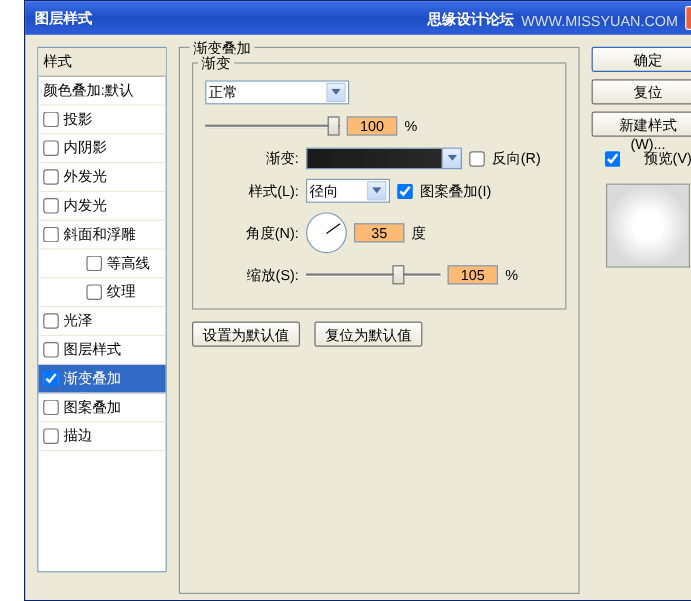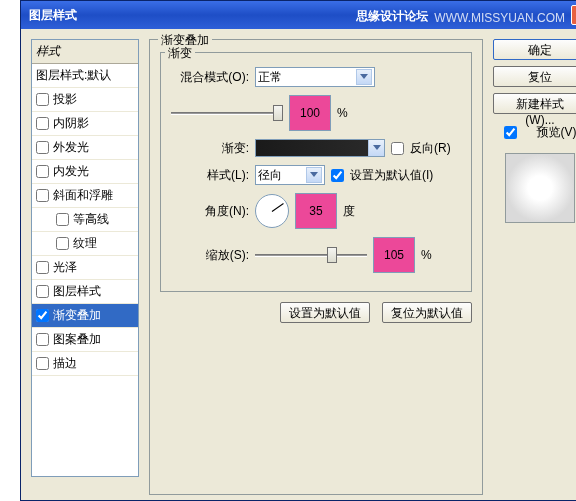--- a/index.html
+++ b/index.html
@@ -6,37 +6,37 @@
 body { background: #fff; }
 .window { width: 576px; height: 501px; background: #ece9d8; border: 1px solid #0a246a; margin-left: 20px; }
 .titlebar { height: 28px; background: linear-gradient(#3a6ee7, #1e4ec6 50%, #2e5fd8); color: #fff; display: flex; align-items: center; padding: 0 4px 0 8px; justify-content: space-between; }
 .titlebar .left { display: flex; align-items: center; gap: 6px; font-weight: bold; }
 .titlebar .right { display: flex; align-items: flex-end; gap: 6px; font-size: 11px; }
 .closebtn { width: 20px; height: 20px; background: #e86040; border: 1px solid #fff; color: #fff; display: flex; align-items: center; justify-content: center; font-weight: bold; border-radius: 2px; cursor: pointer; }
 .body { display: flex; padding: 10px 8px 8px 10px; gap: 10px; height: calc(100% - 28px); }
 .left-col { width: 108px; display: flex; flex-direction: column; gap: 8px; }
 .stylelist { border: 1px solid #7f9db9; background: #fff; height: 438px; }
 .stylerow { padding: 3px 4px; display: flex; align-items: center; gap: 4px; border-bottom: 1px solid #ece9d8; cursor: pointer; }
-.stylerow.header { background: #ece9d8; font-weight: normal; border-bottom: 1px solid #aca899; font-style: italic; }
+.stylerow.header { background: #ece9d8; font-weight: normal; border-bottom: 1px solid #aca899; }
 .stylerow.sel { background: #316ac5; color: #fff; }
 .stylerow input[type=checkbox] { width: 13px; height: 13px; }
-.stylerow.indent { padding-left: 24px; }
+.stylerow.indent { padding-left: 40px; }
 .mid-col { flex: 1; }
 .main-fieldset { border: 1px solid #919b9c; height: 456px; padding: 12px 10px 10px; position: relative; }
 .main-fieldset .legend { position: absolute; top: -8px; left: 8px; background: #ece9d8; padding: 0 3px; }
 .inner-fieldset { border: 1px solid #919b9c; padding: 14px 10px 10px; position: relative; }
 .inner-fieldset .legend { position: absolute; top: -8px; left: 4px; background: #ece9d8; padding: 0 3px; }
 .row { display: flex; align-items: center; margin-bottom: 8px; gap: 6px; }
 .lbl { width: 78px; text-align: right; }
 .combo { border: 1px solid #7f9db9; background: #fff; height: 20px; padding: 0 2px; display: flex; align-items: center; justify-content: space-between; }
 .combo .arrow { width: 16px; height: 16px; background: linear-gradient(#e8f0fb,#c4d8f6); border: 1px solid #b0c8e8; display:flex; align-items:center; justify-content:center; }
 .slider { position: relative; height: 20px; display:flex; align-items:center; }
 .track { height: 3px; background: #999; border-top: 1px solid #777; border-bottom: 1px solid #fff; width: 100%; }
 .thumb { position: absolute; top: 2px; width: 10px; height: 16px; background: linear-gradient(#f5f5f2,#dcdccf); border: 1px solid #707070; }
-.numbox { width: 42px; height: 36px; border: 1px solid #7f9db9; background: #ec4899; text-align: center; }
+.numbox { width: 42px; height: 16px; border: 1px solid #7f9db9; background: #fdba74; text-align: center; }
 .gradbar { width: 130px; height: 18px; border: 1px solid #7f9db9; background: linear-gradient(90deg, #1a1a1a, #2b2b2b); display:flex; justify-content:flex-end; }
 .gradbar .arrow { width: 16px; background: linear-gradient(#e8f0fb,#c4d8f6); border-left:1px solid #b0c8e8; display:flex;align-items:center;justify-content:center; }
 .anglewidget { width: 34px; height: 34px; border: 1px solid #7f9db9; border-radius: 50%; background: #fff; position: relative; }
 .anglewidget .needle { position: absolute; width: 14px; height: 1px; background: #000; top: 16px; left: 16px; transform-origin: left center; transform: rotate(-35deg); }
 .btn { border: 1px solid #707070; background: linear-gradient(#fdfdfd,#ece9d8); padding: 2px 8px; height: 21px; cursor: pointer; border-radius: 2px; }
 .right-col { width: 94px; display: flex; flex-direction: column; gap: 6px; }
 .right-col .btn { width: 100%; text-align: center; }
 .preview-chk { display: flex; align-items: center; gap: 20px; justify-content: center; margin-top: 4px; }
 .preview-box { width: 70px; height: 70px; border: 1px solid #919b9c; background: radial-gradient(circle, #fff 25%, #dadada 70%); margin: 6px auto 0; }
 .chk { width: 13px; height: 13px; }
@@ -62,21 +62,21 @@
   </div>
 
   <div class="body">
 
     <div class="left-col">
       <div class="stylelist">
         <div class="stylerow header">
             <span>样式</span>
           </div>
         <div class="stylerow">
-            <span>图层样式:默认</span>
+            <span>颜色叠加:默认</span>
           </div>
         <div class="stylerow">
             <input type="checkbox" class="chk" style="">
             <span>投影</span>
           </div>
         <div class="stylerow">
             <input type="checkbox" class="chk" style="">
             <span>内阴影</span>
           </div>
         <div class="stylerow">
@@ -122,21 +122,20 @@
       </div>
     </div>
 
     <div class="mid-col">
       <div class="main-fieldset">
         <span class="legend">渐变叠加</span>
         <div class="inner-fieldset">
           <span class="legend">渐变</span>
 
           <div class="row">
-            <span class="lbl"><span>混合模式(O):</span></span>
             <div class="combo" style="width:120px">
               <span>正常</span>
               <div class="arrow">
                   <svg width="8" height="6">
                     <path d="M0 0L4 5L8 0" fill="#4a6a9f"></path>
                   </svg>
                 </div>
             </div>
           </div>
 
@@ -166,21 +165,21 @@
             <span class="lbl"><span>样式(L):</span></span>
             <div class="combo" style="width:70px">
               <span>径向</span>
               <div class="arrow">
                   <svg width="8" height="6">
                     <path d="M0 0L4 5L8 0" fill="#4a6a9f"></path>
                   </svg>
                 </div>
             </div>
             <input type="checkbox" class="chk" checked="" style="">
-            <span>设置为默认值(I)</span>
+            <span>图案叠加(I)</span>
           </div>
 
           <div class="row">
             <span class="lbl"><span>角度(N):</span></span>
             <div class="anglewidget">
                 <div class="needle"></div>
               </div>
             <input class="numbox" value="35" style="">
             <span>度</span>
           </div>
@@ -189,21 +188,21 @@
             <span class="lbl"><span>缩放(S):</span></span>
             <div class="slider" style="width:112px">
               <div class="track"></div>
                 <div class="thumb" style="left:72px"></div>
             </div>
             <input class="numbox" value="105" style="">
             <span>%</span>
           </div>
         </div>
 
-        <div class="row" style="justify-content:flex-end; margin-top:10px; gap:12px">
+        <div class="row" style="justify-content:flex-start; margin-top:10px; gap:12px">
           <button class="btn">设置为默认值</button>
           <button class="btn">复位为默认值</button>
         </div>
       </div>
     </div>
 
     <div class="right-col">
       <button class="btn" style="border:1px solid #3169c6">确定</button>
       <button class="btn">复位</button>
       <button class="btn">新建样式(W)...</button>

